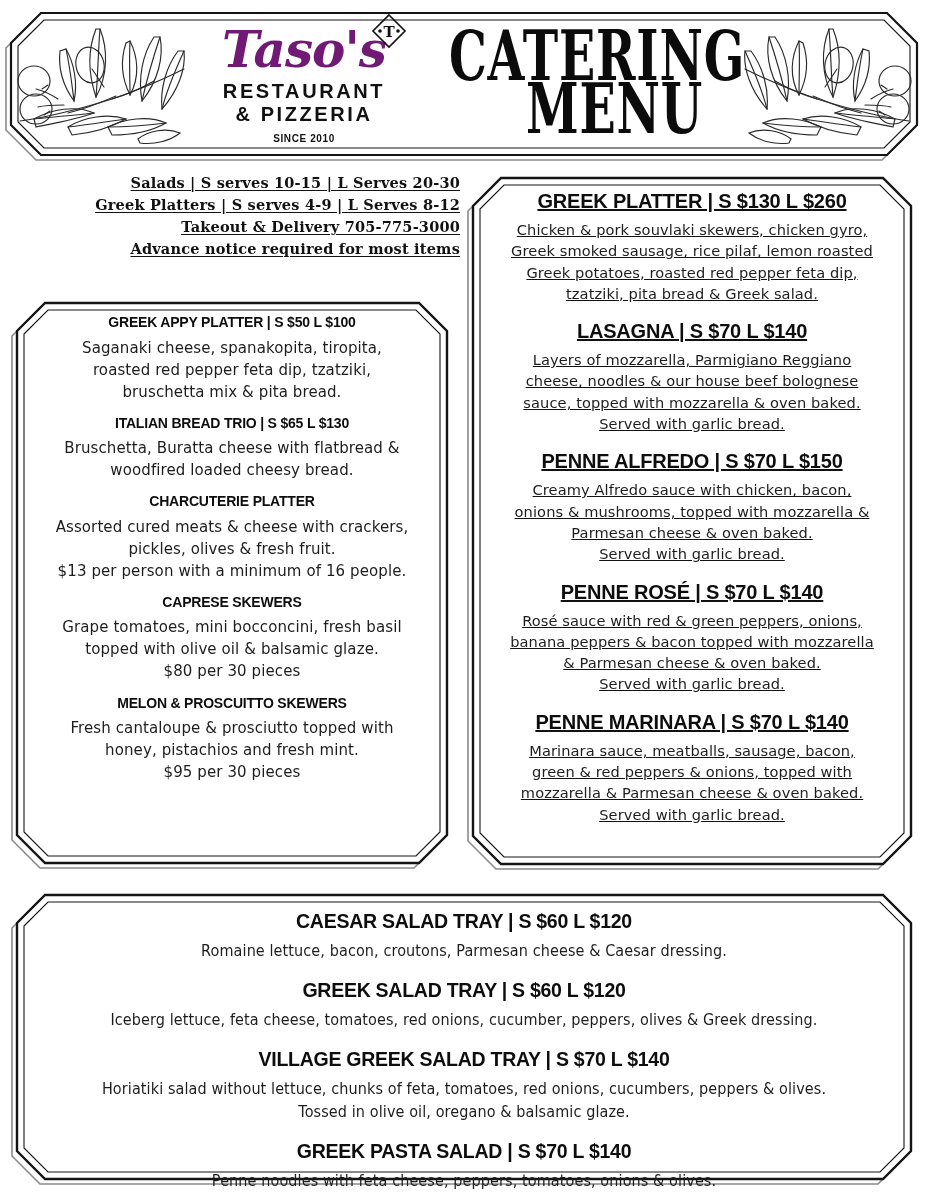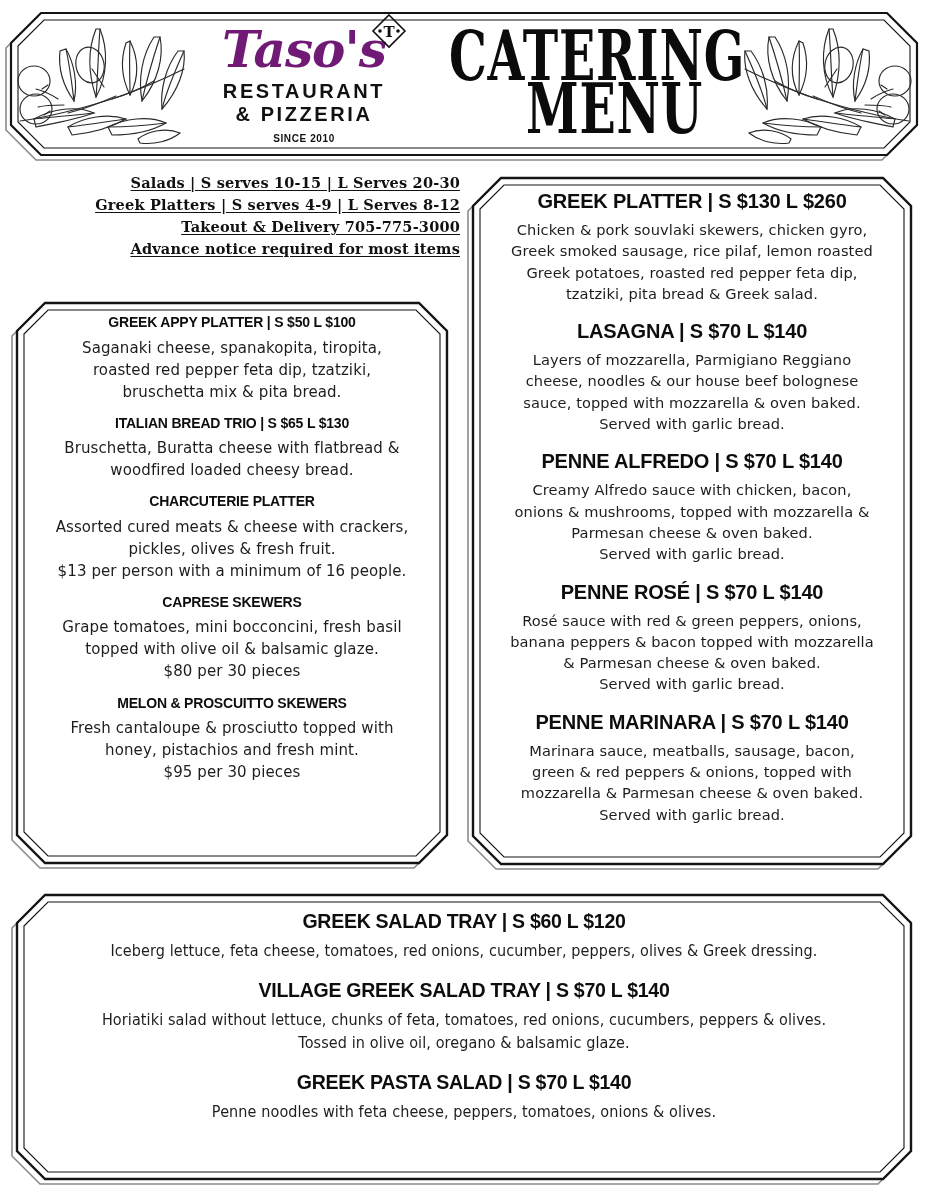--- a/index.html
+++ b/index.html
@@ -183,21 +183,21 @@
     font-family: "DejaVu Sans", sans-serif;
     font-weight: 400;
     font-size: 15px;
     letter-spacing: 0.1px;
     line-height: 1.47;
     color: #1d1d1d;
     white-space: pre-line;
   }
 
   
-  #right-panel .items { padding: 14px 14px 26px 14px; }
+  #right-panel .items { padding: 14px 14px 26px 14px; text-decoration: underline; }
   #right-panel .item + .item { margin-top: 15px; }
   #right-panel .item-title { font-size: 20px; }
   #right-panel .item-desc { font-size: 14.6px; line-height: 1.46; }
 
   
   #bottom-panel .items { padding: 16px 20px 12px 20px; }
   #bottom-panel .item + .item { margin-top: 14px; }
   #bottom-panel .item-title {
     font-size: 21px;
     letter-spacing: -0.3px;
@@ -389,21 +389,21 @@
 tzatziki, pita bread &amp; Greek salad.</div>
     </div>
     <div class="item">
       <div class="item-title">LASAGNA | S $70  L $140</div>
       <div class="item-desc">Layers of mozzarella, Parmigiano Reggiano
 cheese, noodles &amp; our house beef bolognese
 sauce, topped with mozzarella &amp; oven baked.
 Served with garlic bread.</div>
     </div>
     <div class="item">
-      <div class="item-title">PENNE ALFREDO | S $70  L $140</div>
+      <div class="item-title">PENNE ALFREDO | S $70  L $150</div>
       <div class="item-desc">Creamy Alfredo sauce with chicken, bacon,
 onions &amp; mushrooms, topped with mozzarella &amp;
 Parmesan cheese &amp; oven baked.
 Served with garlic bread.</div>
     </div>
     <div class="item">
       <div class="item-title">PENNE ROSÉ | S $70  L $140</div>
       <div class="item-desc">Rosé sauce with red &amp; green peppers, onions,
 banana peppers &amp; bacon topped with mozzarella
 &amp; Parmesan cheese &amp; oven baked.
@@ -422,20 +422,24 @@
 <div class="panel" id="bottom-panel">
   <div class="shape">
     <svg viewBox="0 0 900 290" preserveAspectRatio="none">
       <polygon points="3,31 31,3 869,3 897,31 897,259 869,287 31,287 3,259" fill="none" stroke="#8a8a8a" stroke-width="1.6" transform="translate(-5,5)"></polygon>
       <polygon points="3,31 31,3 869,3 897,31 897,259 869,287 31,287 3,259" fill="#ffffff" stroke="#141414" stroke-width="2.4"></polygon>
       <polygon points="10,34 34,10 866,10 890,34 890,256 866,280 34,280 10,256" fill="none" stroke="#141414" stroke-width="1.1"></polygon>
     </svg>
   </div>
   <div class="content items">
     <div class="item">
+      <div class="item-title">CAESAR SALAD TRAY | S $60 L $120</div>
+      <div class="item-desc">Romaine lettuce, bacon, croutons, Parmesan cheese &amp; Caesar dressing.</div>
+    </div>
+    <div class="item">
       <div class="item-title">GREEK SALAD TRAY | S $60 L $120</div>
       <div class="item-desc">Iceberg lettuce, feta cheese, tomatoes, red onions, cucumber, peppers, olives &amp; Greek dressing.</div>
     </div>
     <div class="item">
       <div class="item-title">VILLAGE GREEK SALAD TRAY | S $70 L $140</div>
       <div class="item-desc">Horiatiki salad without lettuce, chunks of feta, tomatoes, red onions, cucumbers, peppers &amp; olives.
 Tossed in olive oil, oregano &amp; balsamic glaze.</div>
     </div>
     <div class="item">
       <div class="item-title">GREEK PASTA SALAD | S $70  L $140</div>

